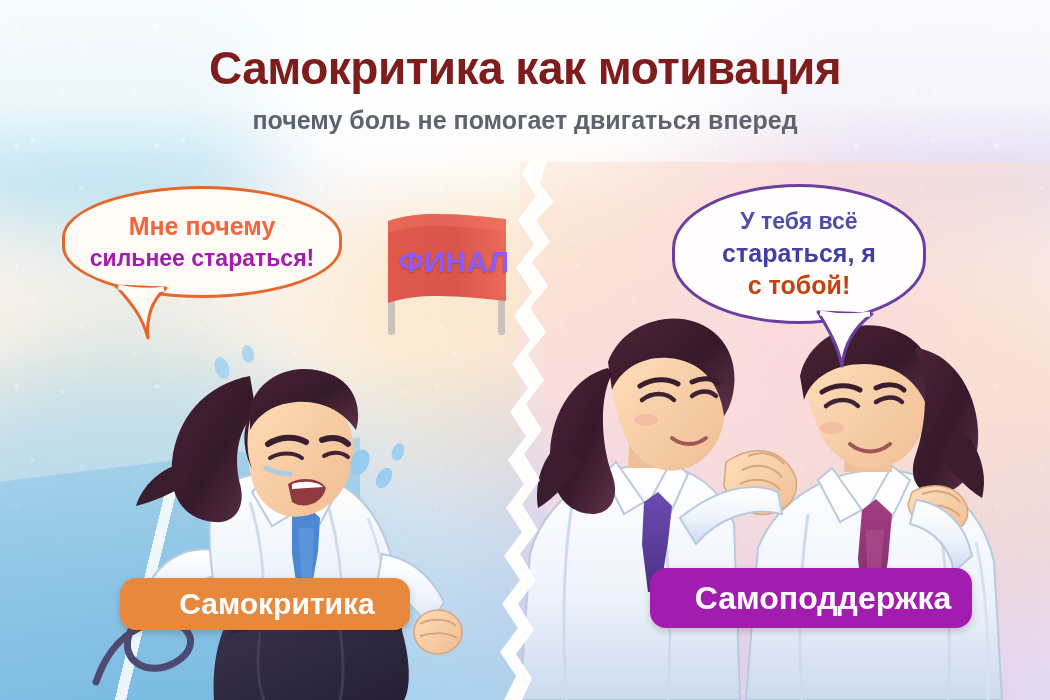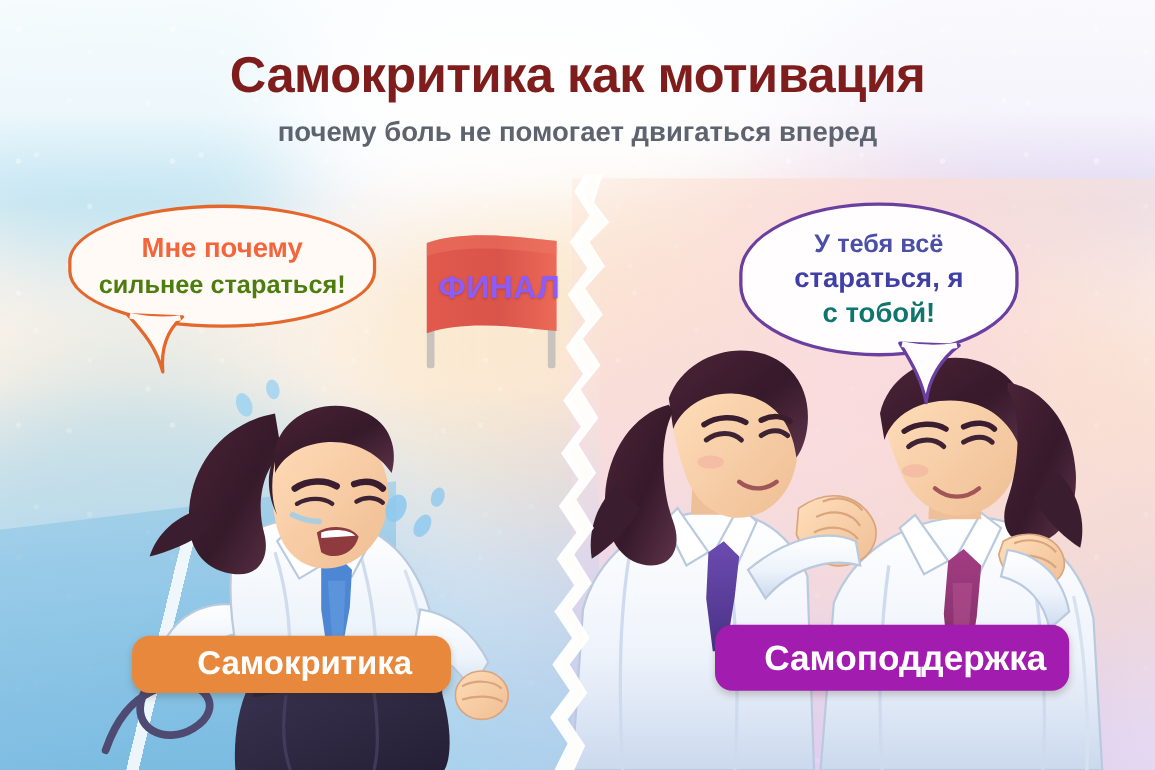--- a/index.html
+++ b/index.html
@@ -89,29 +89,29 @@
   .bubble-body {
     border-radius:50%/46%; background:#fffaf6;
     display:flex; flex-direction:column; align-items:center; justify-content:center;
     text-align:center; line-height:1.2;
   }
   .bubble-left { left:62px; top:186px; width:280px; height:112px; }
   .bubble-left .bubble-body {
     width:280px; height:112px; border:3px solid #e4672c; background:#fffaf5;
   }
   .bl-line1 { font-size:25px; font-weight:bold; color:#f4653c; }
-  .bl-line2 { font-size:23px; font-weight:bold; color:#4d7c0f; margin-top:4px; }
+  .bl-line2 { font-size:23px; font-weight:bold; color:#a21caf; margin-top:4px; }
 
   .bubble-right { left:672px; top:184px; width:254px; height:140px; }
   .bubble-right .bubble-body {
     width:254px; height:140px; border:3px solid #6b3fa0; background:#fffdfe;
   }
   .br-line1 { font-size:23px; font-weight:bold; color:#4b4fa8; }
   .br-line2 { font-size:25px; font-weight:bold; color:#3f3fa5; margin-top:2px; }
-  .br-line3 { font-size:25px; font-weight:bold; color:#0f766e; margin-top:2px; }
+  .br-line3 { font-size:25px; font-weight:bold; color:#c2410c; margin-top:2px; }
 
   
   .flag { position:absolute; left:366px; top:205px; width:175px; height:130px; }
   .flag-label {
     position:absolute; left:384px; top:246px; width:140px; text-align:center;
     font-size:29px; font-weight:bold; color:#8b5cf6; letter-spacing:.5px;
     text-shadow:0 1px 2px rgba(120,30,20,.35);
   }
 
   

